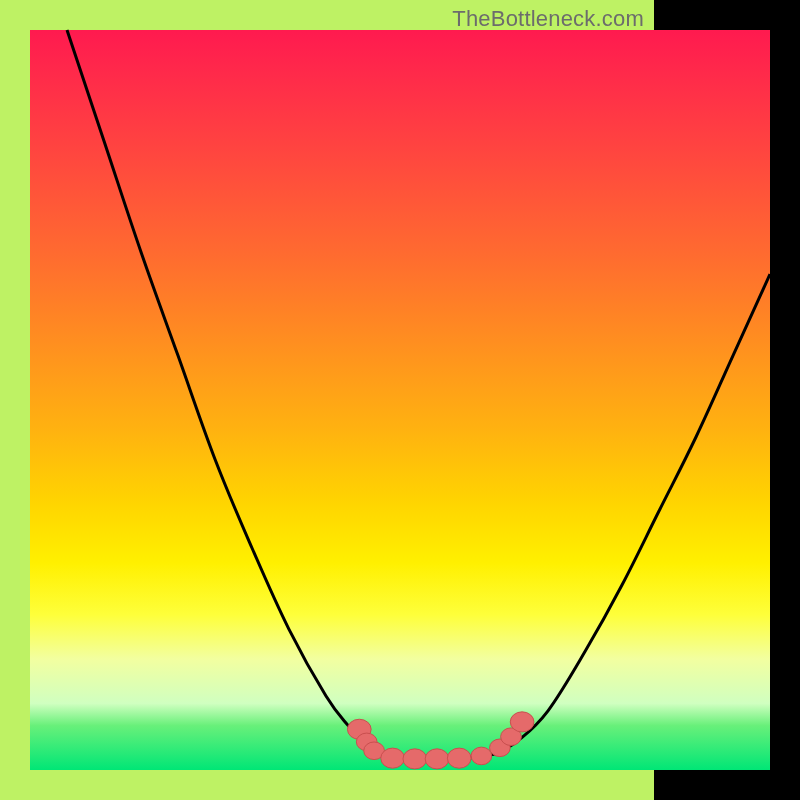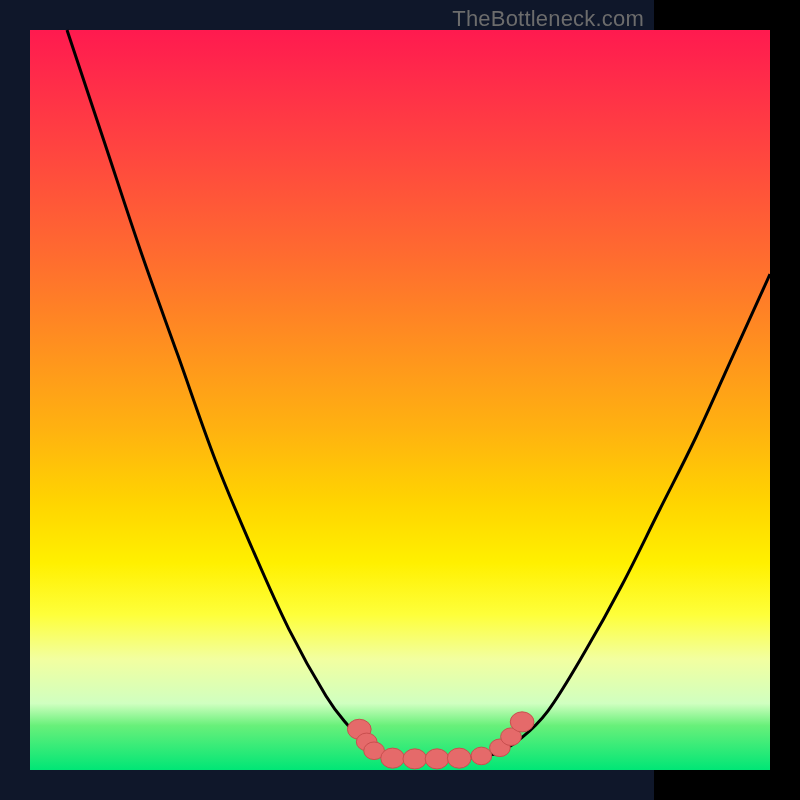--- a/index.html
+++ b/index.html
@@ -8,21 +8,21 @@
     background: #000;
     width: 800px;
     height: 800px;
     overflow: hidden;
     font-family: Arial, Helvetica, sans-serif;
   }
   .frame {
     position: relative;
     width: 654px;
     height: 800px;
-    background: #0f172a;
+    background: #bef264;
     text-decoration: underline;
   }
   .plot-area {
     position: absolute;
     left: 30px;
     top: 30px;
     width: 740px;
     height: 740px;
     background: linear-gradient(to bottom,
       #ff1a4f 0%,

